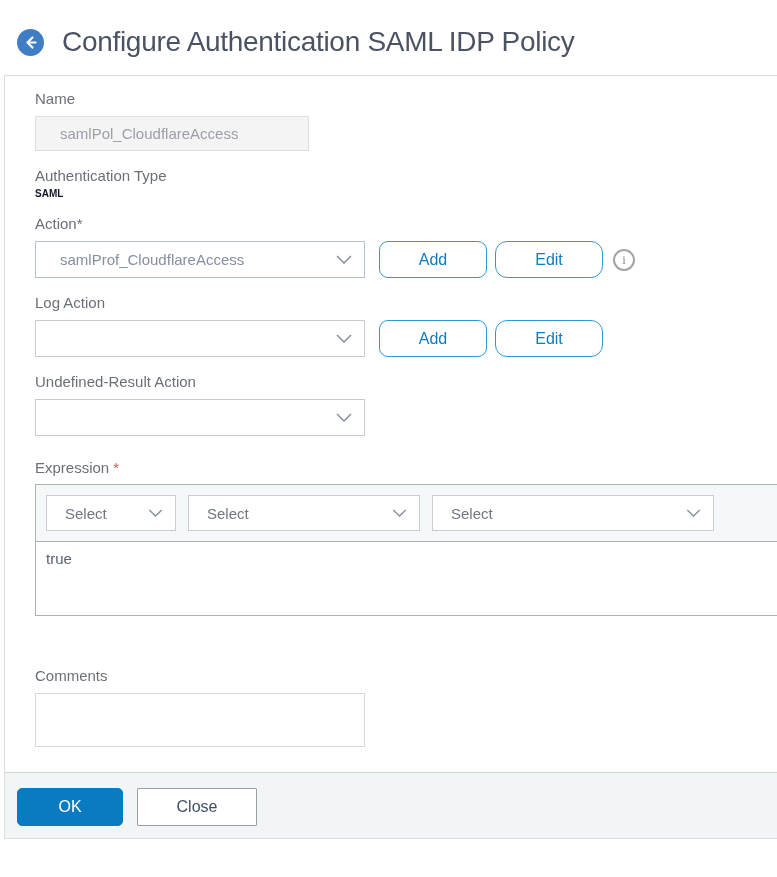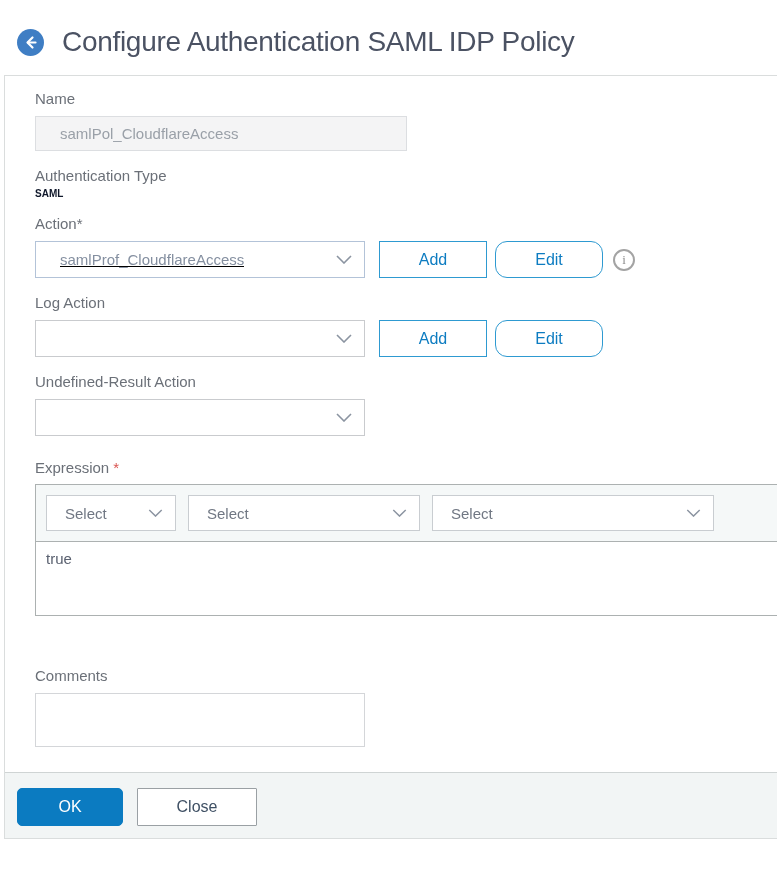--- a/index.html
+++ b/index.html
@@ -13,40 +13,40 @@
   .back-btn svg { display: block; }
   .page-title { font-size: 28px; font-weight: 400; color: #4b5263; letter-spacing: -0.3px; }
 
   
   .panel { margin: 17px 0 0 4px; border: 1px solid #dadddd; border-right: none; background: #fff; }
   .panel-content { padding: 14px 0 21px 30px; }
 
   .field-label { font-size: 15px; color: #6b7078; margin-bottom: 9px; }
   .field-block { margin-bottom: 16px; }
 
-  .text-input { width: 372px; height: 35px; background: #f4f4f5; border: 1px solid #dcdee1;
+  .text-input { width: 274px; height: 35px; background: #f4f4f5; border: 1px solid #dcdee1;
     color: #9aa0a8; font-size: 15px; padding: 0 12px 0 24px;
     font-family: "Liberation Sans", sans-serif; }
 
   .static-value { font-size: 10px; font-weight: 700; color: #0f172a; margin-top: -2px; }
 
   .row { display: flex; align-items: center; }
 
   .select-box { width: 330px; height: 37px; background: #fff; border: 1px solid #c9cbce;
     display: flex; align-items: center; justify-content: space-between;
     padding: 0 12px 0 24px; cursor: pointer; }
-  .select-box.blue-border { border-color: #b3c3d8; text-decoration: underline; }
+  .select-box.blue-border { border-color: #b3c3d8; }
   .select-box .sel-text { font-size: 15px; color: #848fa0; white-space: nowrap;
     overflow: hidden; }
   .chev { flex: 0 0 auto; margin-left: 8px; }
 
   .btn-outline-blue { width: 108px; height: 37px; background: #fff; border: 1px solid #2e9ad1;
     color: #0d7cc1; font-size: 16px; display: flex; align-items: center; justify-content: center;
     cursor: pointer; font-family: "Liberation Sans", sans-serif; }
-  .ml14 { margin-left: 14px; }
+  .ml14 { margin-left: 14px; border-radius: 9px; }
   .ml8 { margin-left: 8px; border-radius: 12px; }
 
   .info-icon { width: 22px; height: 22px; border-radius: 50%; border: 2px solid #a3a3a3;
     color: #8e8e8e; font-size: 13px; line-height: 18px; text-align: center; margin-left: 10px;
     font-family: "Liberation Serif", serif; font-style: normal; }
 
   
   .expr-block { margin-top: 23px; }
   .expr-label { font-size: 15px; color: #6b7078; margin-bottom: 8px; }
   .expr-label .req { color: #d9534f; margin-left: 4px; }

